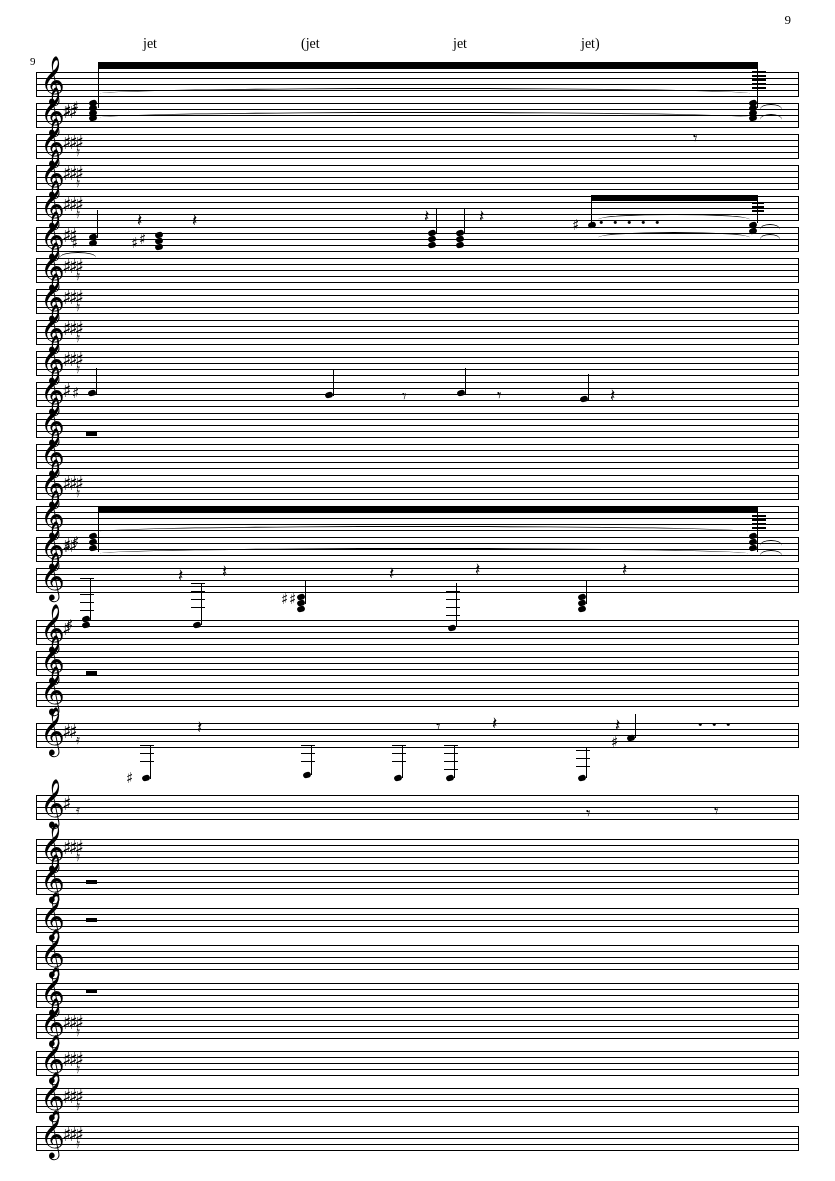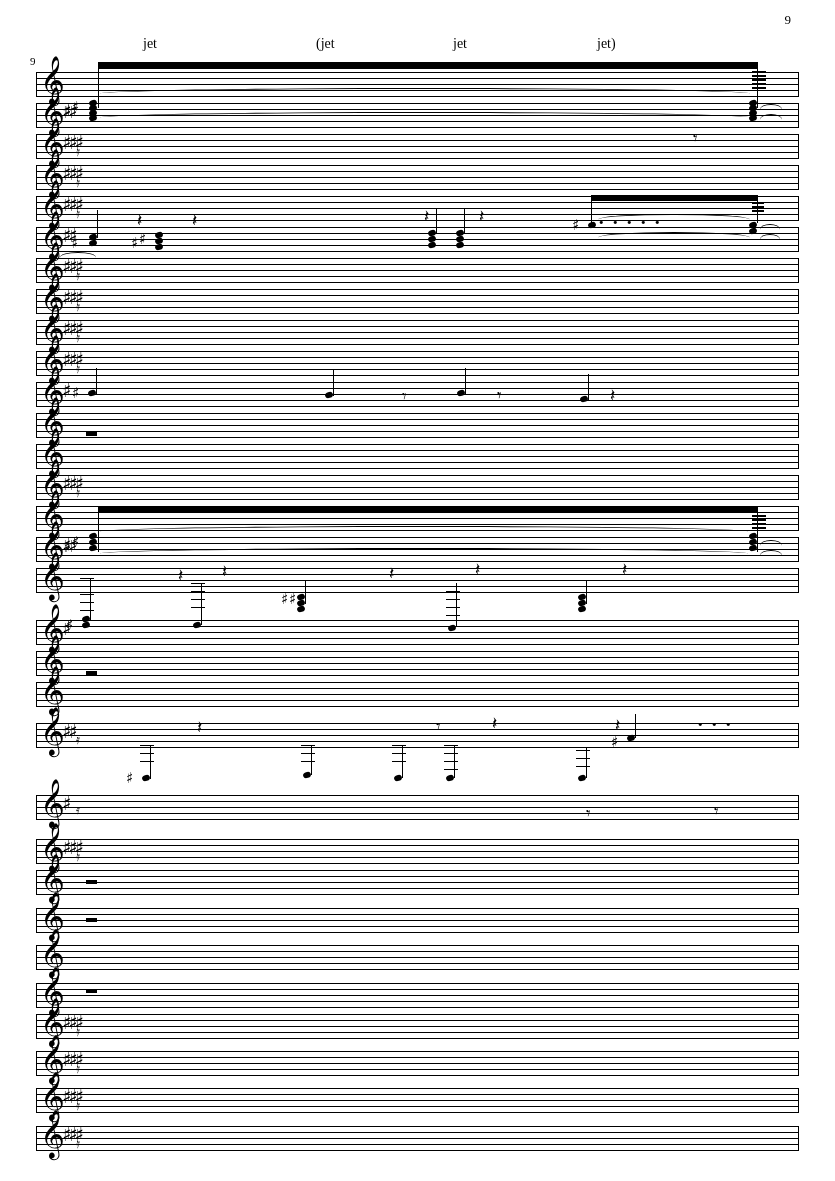--- a/index.html
+++ b/index.html
@@ -142,23 +142,23 @@
 </style>
 </head>
 <body>
 
 <div id="page">
 
   <div class="page-number">9</div>
   <div class="measure-number" style="left:30px; top:55px;">9</div>
 
   <div class="tech-label" style="left:143px; top:36px;">jet</div>
-  <div class="tech-label" style="left:316px; top:36px;">(jet</div>
+  <div class="tech-label" style="left:301px; top:36px;">(jet</div>
   <div class="tech-label" style="left:453px; top:36px;">jet</div>
-  <div class="tech-label" style="left:597px; top:36px;">jet)</div>
+  <div class="tech-label" style="left:581px; top:36px;">jet)</div>
 
   <div class="staff" style="top:72px;">
     <div class="line l0"></div>
     <div class="line l1"></div>
     <div class="line l2"></div>
     <div class="line l3"></div>
     <div class="line l4"></div>
     <div class="barline-left"></div>
     <div class="barline-right"></div>
     <div class="clef">𝄞</div>

